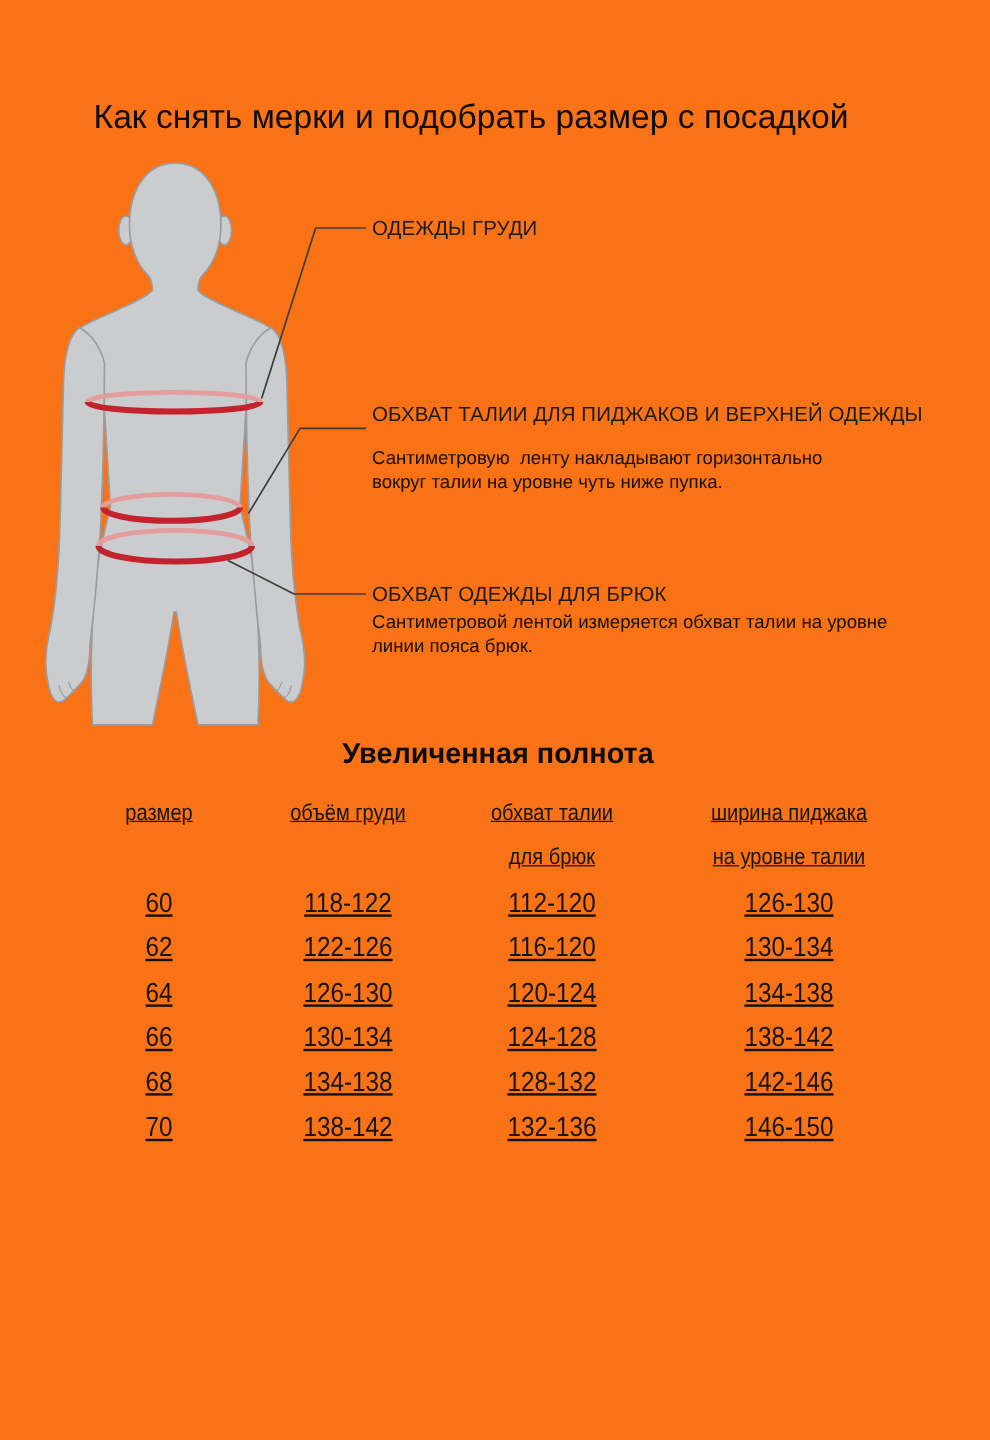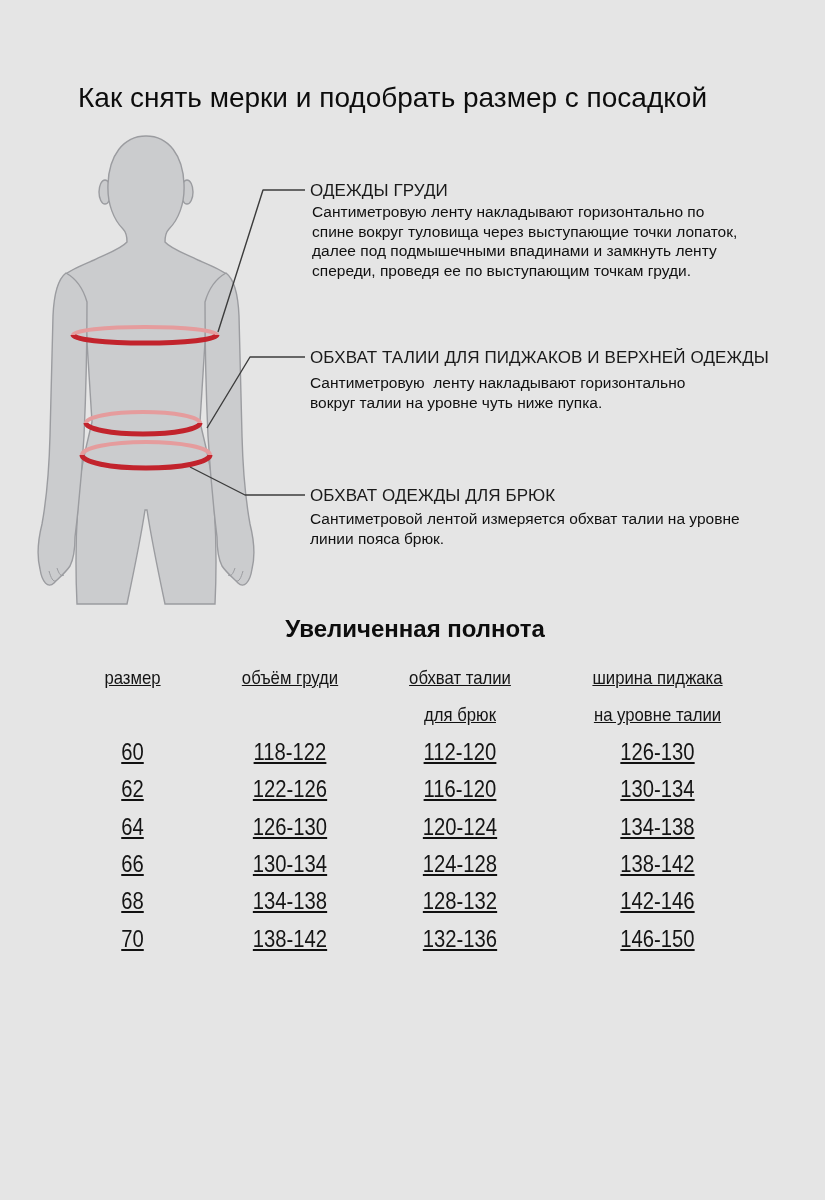--- a/index.html
+++ b/index.html
@@ -1,29 +1,29 @@
 <!DOCTYPE html>
 <html><head>
 <meta charset="utf-8">
 <style>
   html,body { margin:0; padding:0; background:#ffffff; }
   #page {
-    position:relative; width:825px; height:1200px; background:#e5e5e5;
+    position:relative; width:825px; height:1200px; background:#f97316;
     font-family:"Liberation Sans", sans-serif; color:#111; overflow:hidden;
   }
   .abs { position:absolute; }
 
   .page-title { left:78px; top:82px; font-size:28px; color:#0d0d0d; white-space:nowrap; }
 
   .m-head { font-size:17px; color:#1a1a1a; white-space:nowrap; letter-spacing:0.1px; }
   .m-body { font-size:15.5px; line-height:19.5px; color:#101010; white-space:pre-wrap; }
 
   .s1h { left:310px; top:181px; }
   .s1p { left:312px; top:202px; }
-  .s2h { left:310px; top:348px; }
+  .s2h { left:310px; top:336px; }
   .s2p { left:310px; top:373px; }
   .s3h { left:310px; top:486px; }
   .s3p { left:310px; top:509px; }
 
   .table-title { left:60px; top:615px; width:710px; text-align:center;
                  font-size:24px; font-weight:bold; color:#0d0d0d; }
 
   .size-grid { left:60px; top:659px; width:710px; display:grid;
                grid-template-columns:145px 170px 170px 225px;text-decoration:underline; }
   .size-grid .trow { display:contents; }
@@ -113,24 +113,20 @@
       <path class="tape-top" d="M 66 293 A 57 11 0 0 1 180 293" stroke="#e59c9d"></path>
       <path class="tape-bot" d="M 66 293 A 57 11 0 0 0 180 293" stroke="#c2232c"></path>
     </g>
     <g>
       <path class="tape-top" d="M 62 325 A 64 13 0 0 1 190 325" stroke="#e59c9d"></path>
       <path class="tape-bot" d="M 62 325 A 64 13 0 0 0 190 325" stroke="#c2232c"></path>
     </g>
   </svg>
 
   <div class="abs m-head s1h">ОДЕЖДЫ ГРУДИ</div>
-  <div class="abs m-body s1p">Сантиметровую ленту накладывают горизонтально по
-спине вокруг туловища через выступающие точки лопаток,
-далее под подмышечными впадинами и замкнуть ленту
-спереди, проведя ее по выступающим точкам груди.</div>
 
   <div class="abs m-head s2h">ОБХВАТ ТАЛИИ ДЛЯ ПИДЖАКОВ И ВЕРХНЕЙ ОДЕЖДЫ</div>
   <div class="abs m-body s2p">Сантиметровую  ленту накладывают горизонтально
 вокруг талии на уровне чуть ниже пупка.</div>
 
   <div class="abs m-head s3h">ОБХВАТ ОДЕЖДЫ ДЛЯ БРЮК</div>
   <div class="abs table-title">Увеличенная полнота</div>
 
   <div class="abs m-body s3p">Сантиметровой лентой измеряется обхват талии на уровне
 линии пояса брюк.</div>

